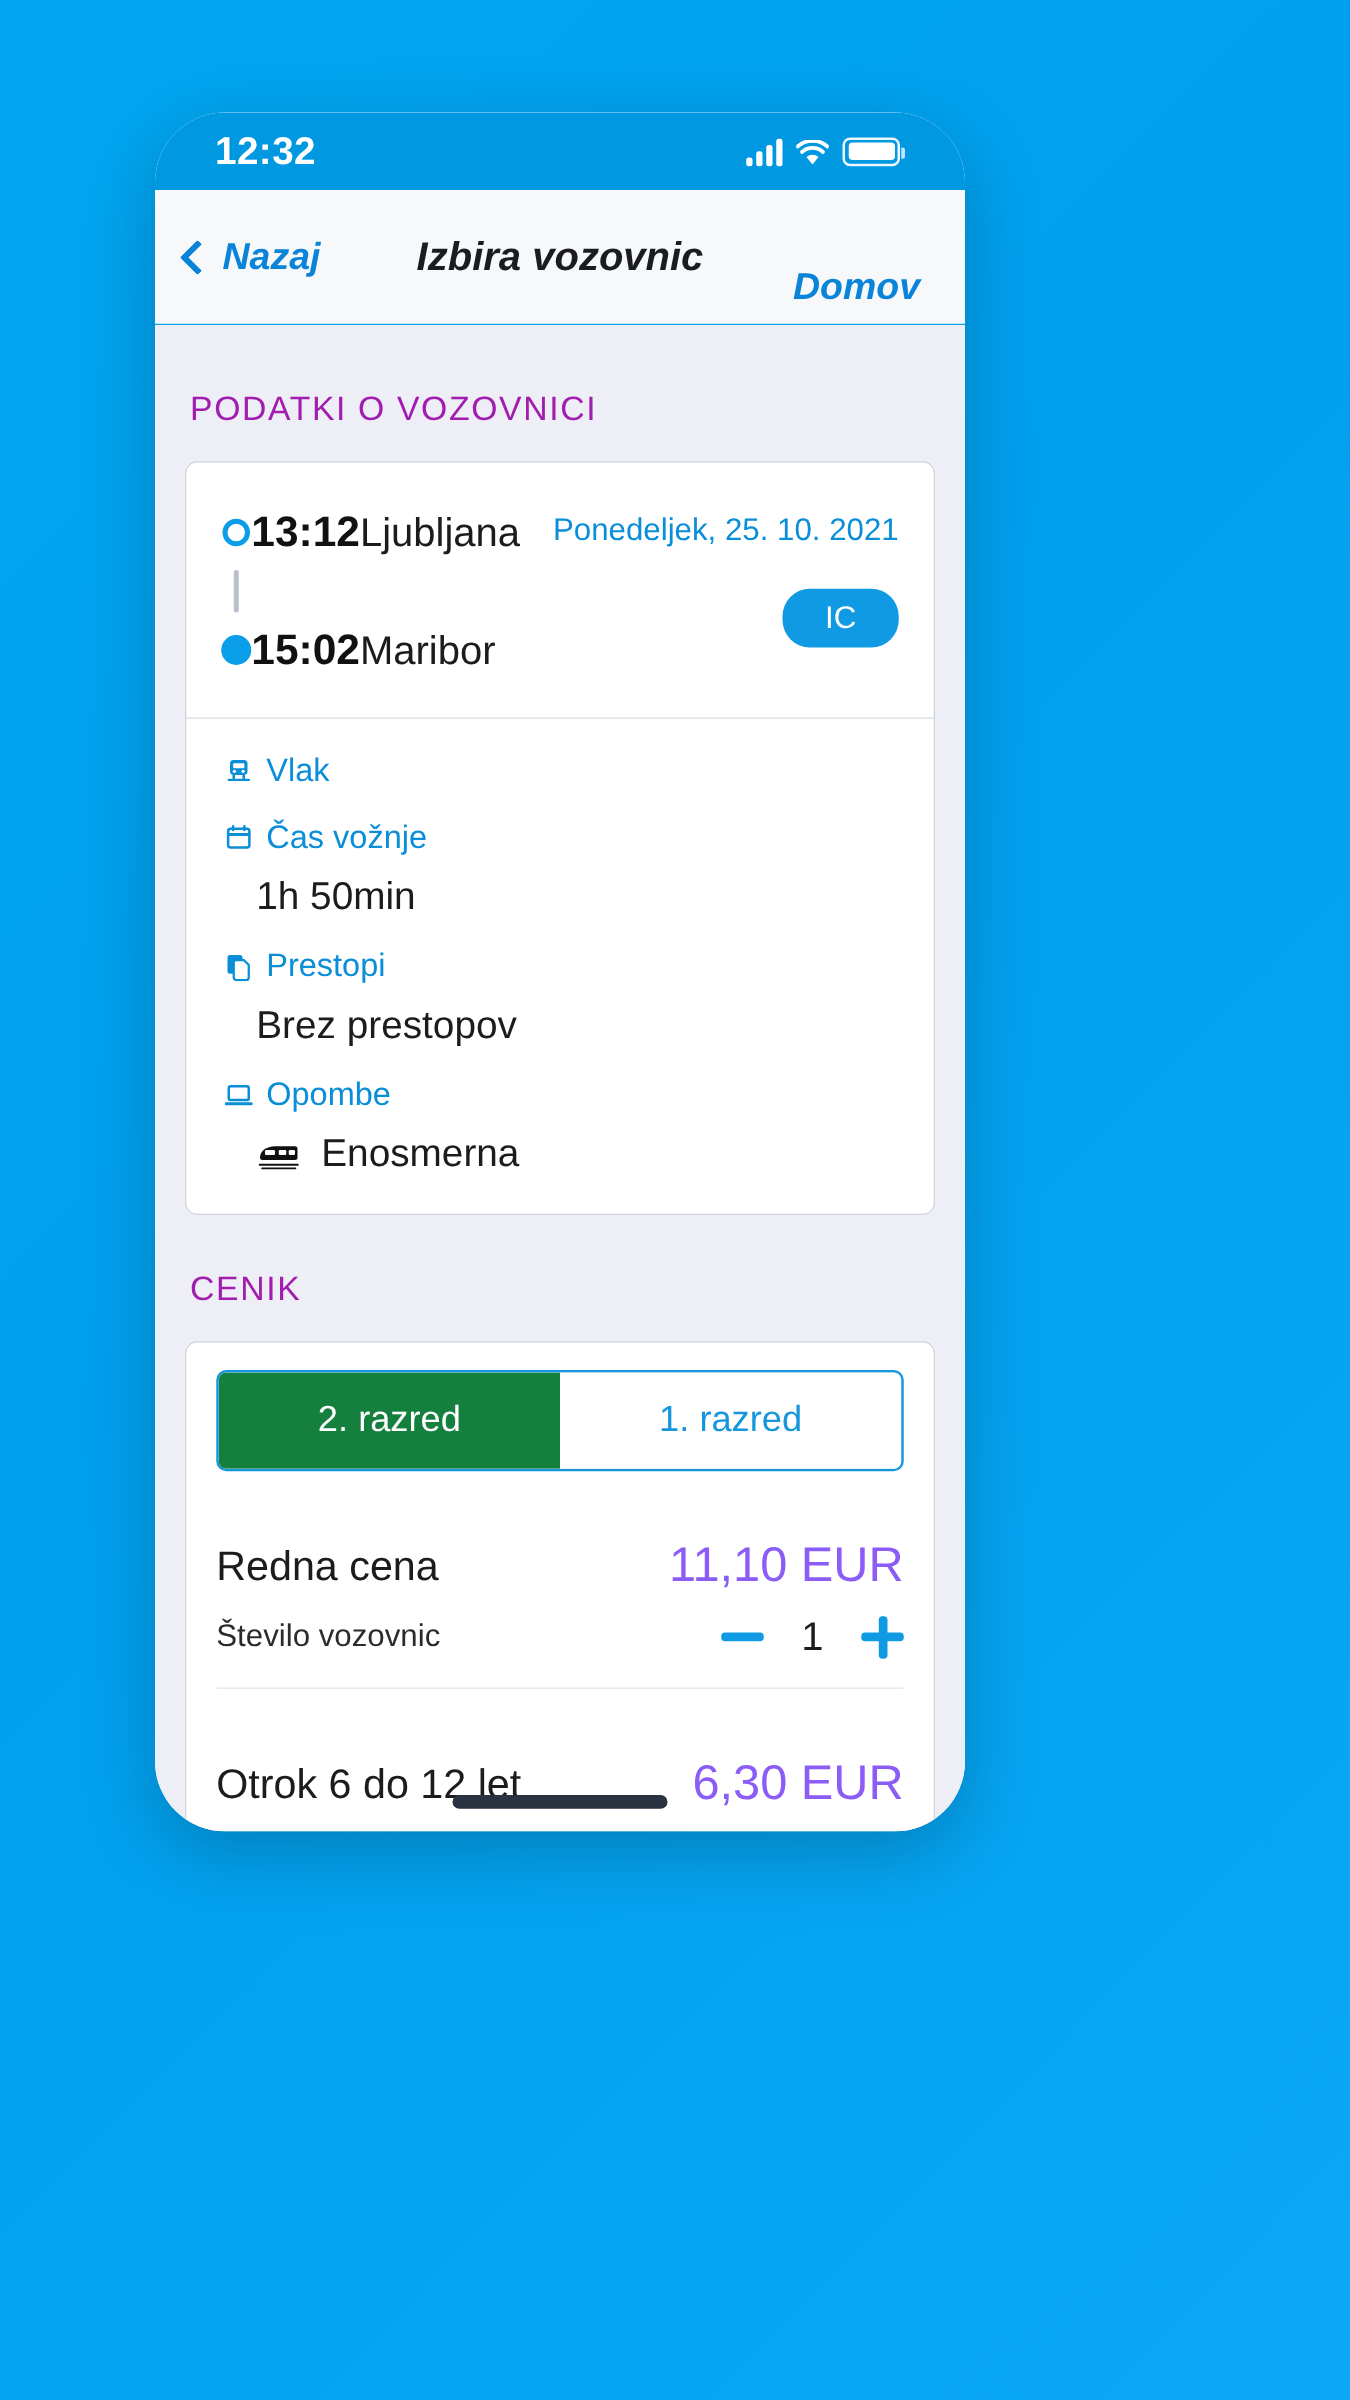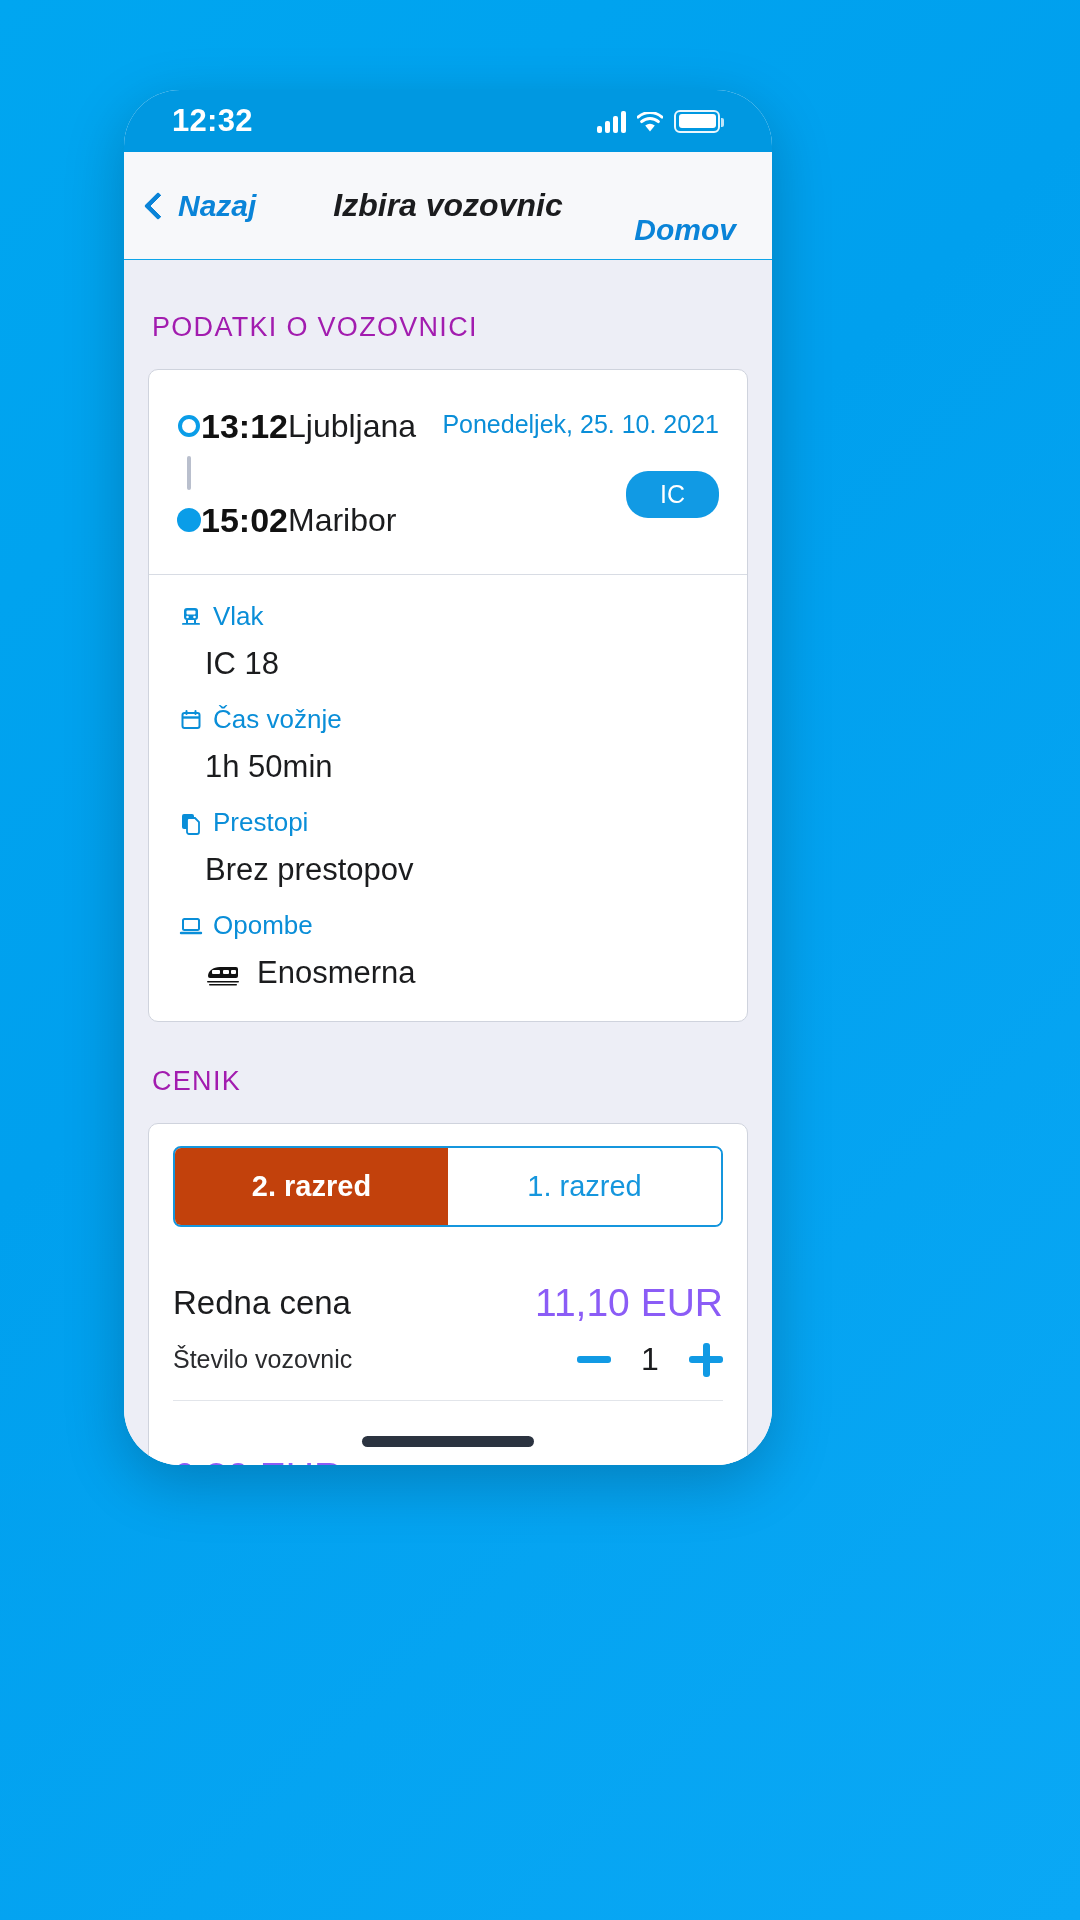--- a/index.html
+++ b/index.html
@@ -116,21 +116,21 @@
   
   .details { padding: 22px 30px 30px 30px; }
   .d-label { display:flex; align-items:center; gap:10px; color:#0a8ed8; font-size: 26px; margin-top: 22px; }
   .d-label:first-child { margin-top: 4px; }
   .d-value { font-size: 31px; color:#1b1c1e; padding: 14px 0 0 26px; display:flex; align-items:center; gap:16px; }
   .ico { width: 24px; height: 24px; display:inline-block; }
 
   
   .tabs { display:flex; margin: 22px 24px 0 24px; border:2px solid #1596dd; border-radius: 8px; overflow:hidden; }
   .tab { flex:1 1 50%; text-align:center; font-size: 29px; padding: 22px 0; cursor:pointer; }
-  .tab.active { background:#c2410c; color:#fff;font-weight:bold; }
+  .tab.active { background:#15803d; color:#fff; }
   .tab.inactive { background:#fff; color:#1596dd; }
 
   .price-block { padding: 0 24px; }
   .price-row { display:flex; align-items:center; justify-content:space-between; padding: 54px 0 0 0; }
   .p-name { font-size: 33px; color:#1b1c1e; }
   .p-amount { font-size: 39px; color:#8b5cf6; }
   .qty-row { display:flex; align-items:center; justify-content:space-between; padding: 16px 0 22px 0; }
   .q-label { font-size: 25px; color:#2a2b2e; }
   .stepper { display:flex; align-items:center; gap: 26px; }
   .minus { width: 34px; height: 7px; background:#119ae4; border-radius: 3px; cursor:pointer; }
@@ -227,23 +227,20 @@
               <rect x="7.5" y="5.5" width="9" height="4" rx="1" fill="#fff"></rect>
               <circle cx="8.5" cy="12" r="1.3" fill="#fff"></circle>
                 <circle cx="15.5" cy="12" r="1.3" fill="#fff"></circle>
               <rect x="3" y="18" width="18" height="1.8" rx="0.9"></rect>
               <rect x="7" y="15" width="2" height="3.5"></rect>
                 <rect x="15" y="15" width="2" height="3.5"></rect>
             </svg>
           </span>
           <span>Vlak</span>
         </div>
-        <div class="d-value">
-          <span>IC 18</span>
-        </div>
 
         <div class="d-label">
           <span class="ico">
             <svg width="24" height="24" viewBox="0 0 24 24" fill="none" stroke="#0a8ed8" stroke-width="2">
               <rect x="3.5" y="5" width="17" height="15" rx="2"></rect>
               <path d="M3.5 9.5h17" stroke-width="2.4"></path>
               <path d="M7.5 3v3M16.5 3v3" stroke-linecap="round"></path>
             </svg>
           </span>
           <span>Čas vožnje</span>
@@ -309,20 +306,21 @@
           <span class="q-label">Število vozovnic</span>
           <span class="stepper">
             <span class="minus"></span>
             <span class="qnum">1</span>
             <span class="plus"></span>
           </span>
         </div>
         <div class="hr-light"></div>
 
         <div class="price-row">
+          <span class="p-name">Otrok 6 do 12 let</span>
           <span class="p-amount">6,30 EUR</span>
         </div>
         <div class="qty-row">
 
           <span class="stepper">
 
             <span class="qnum">0</span>
             <span class="plus"></span>
           </span>
         </div>

